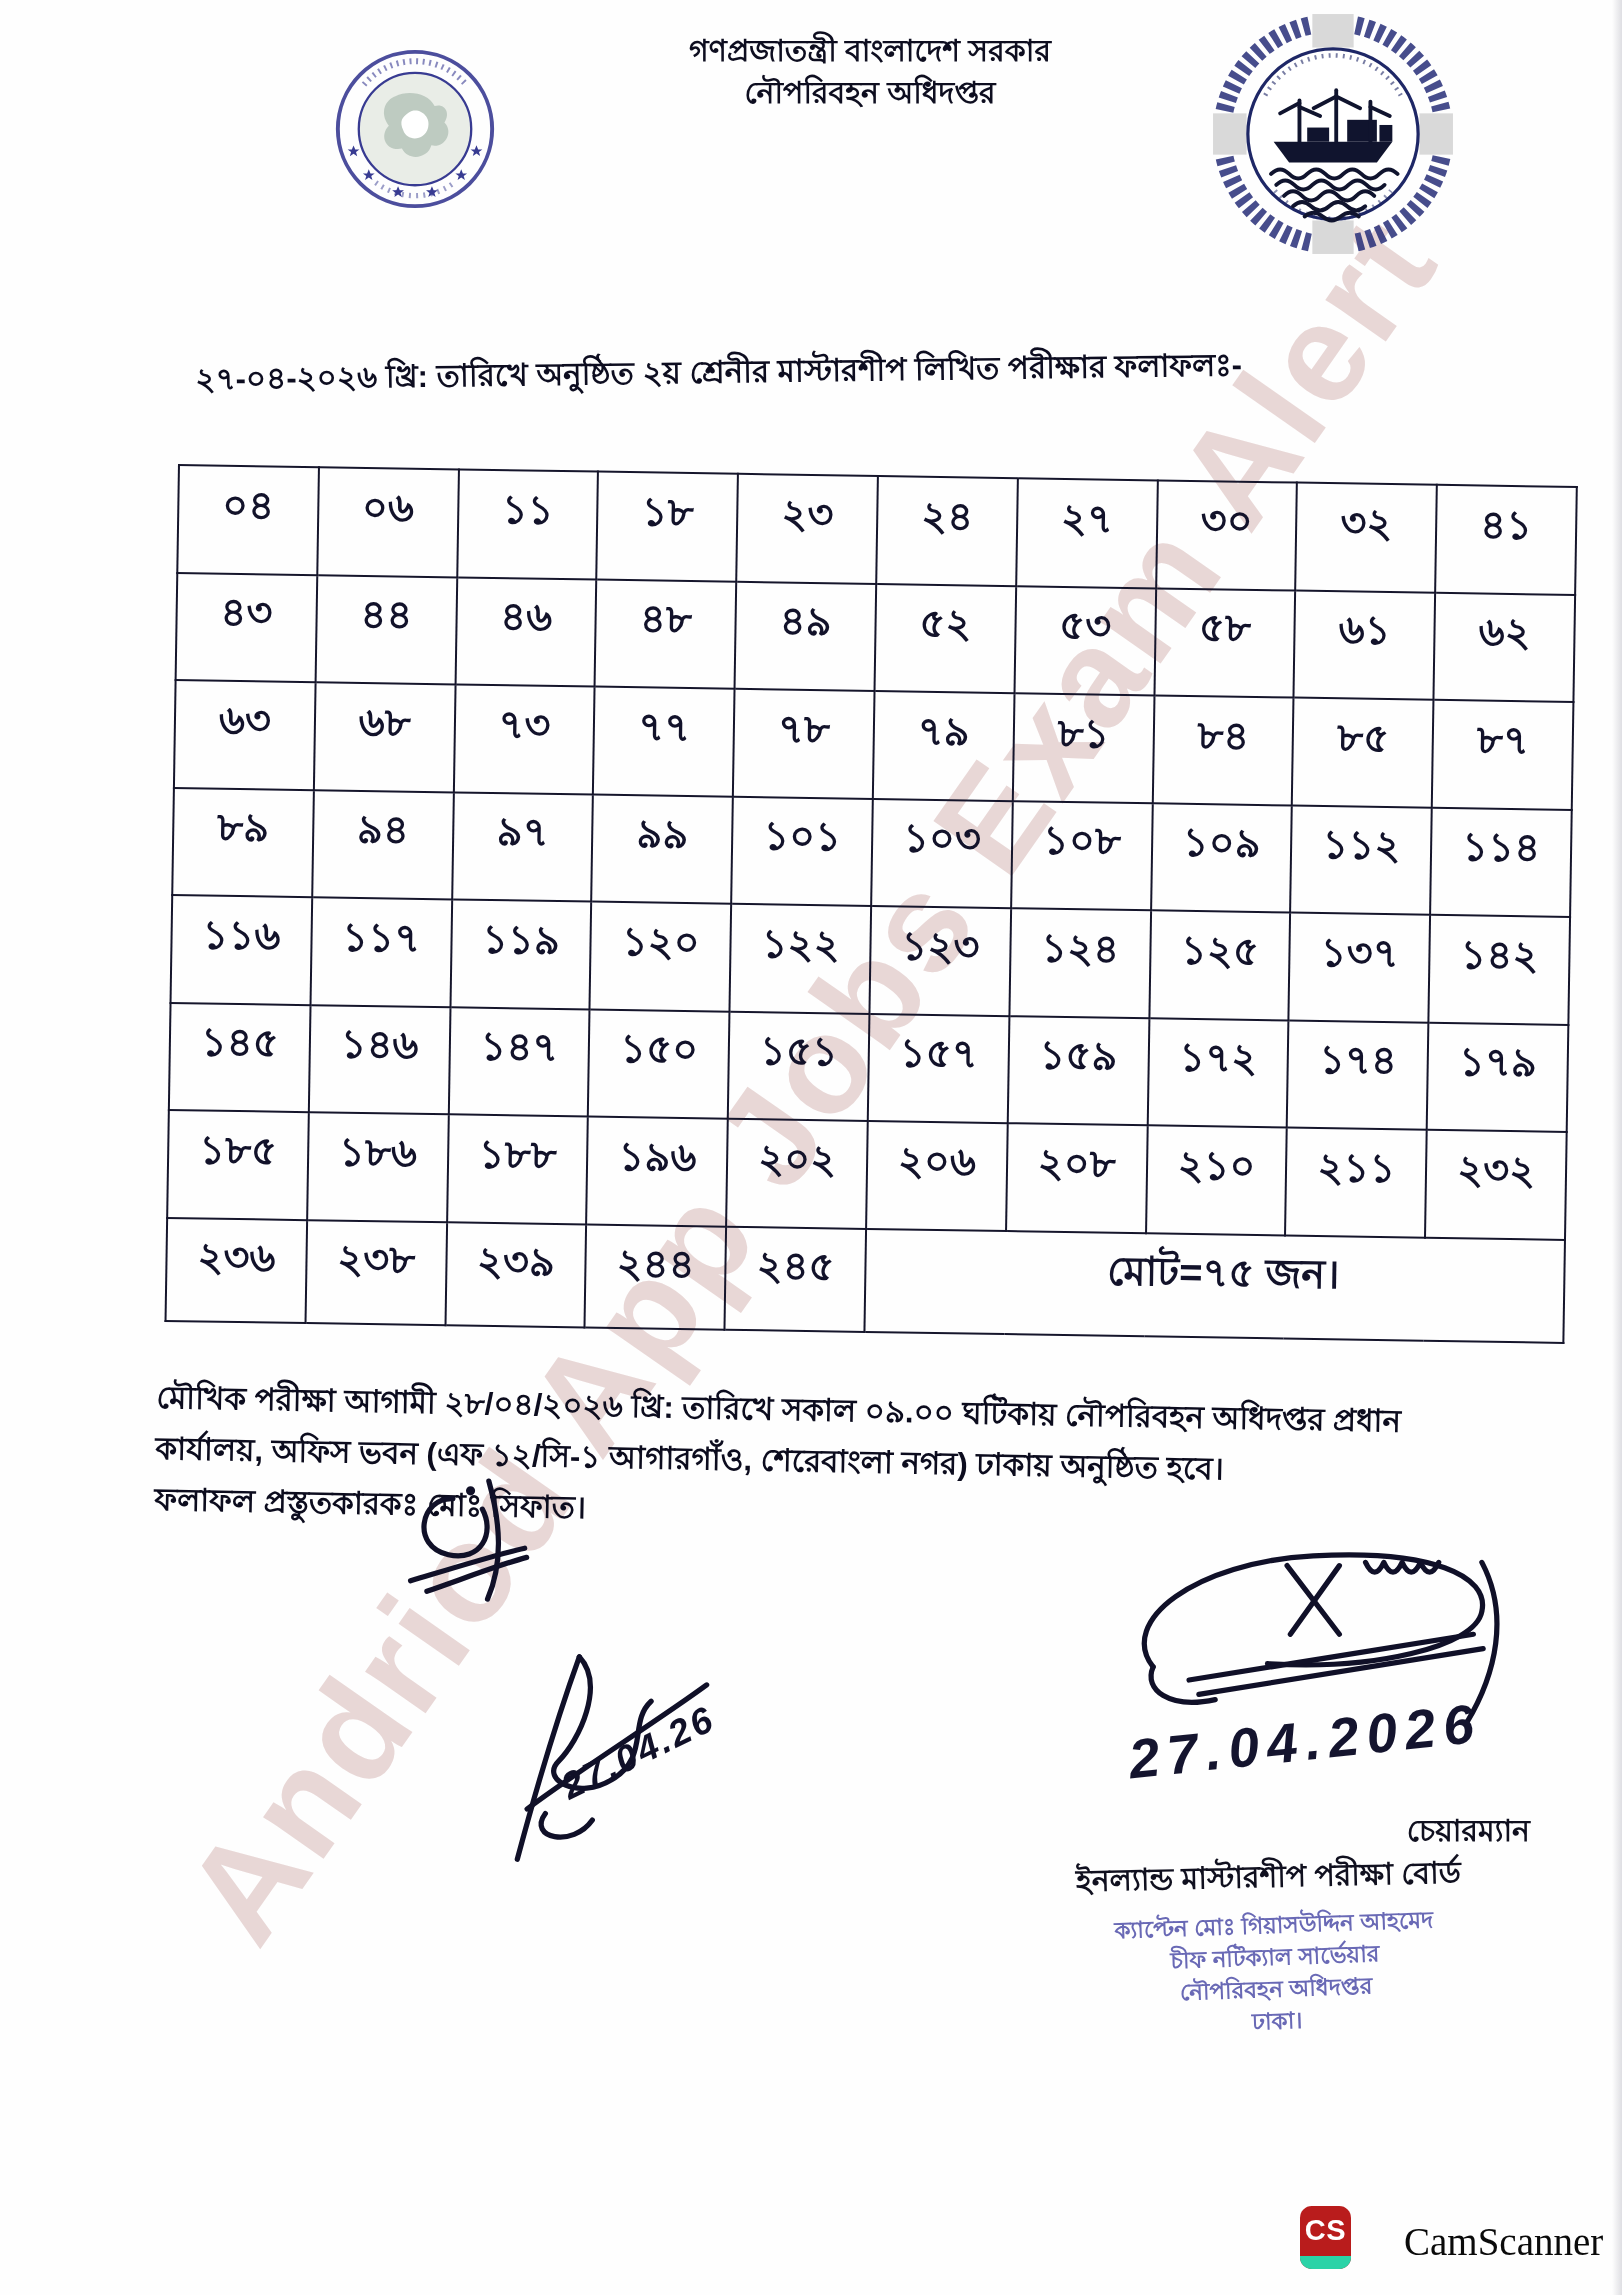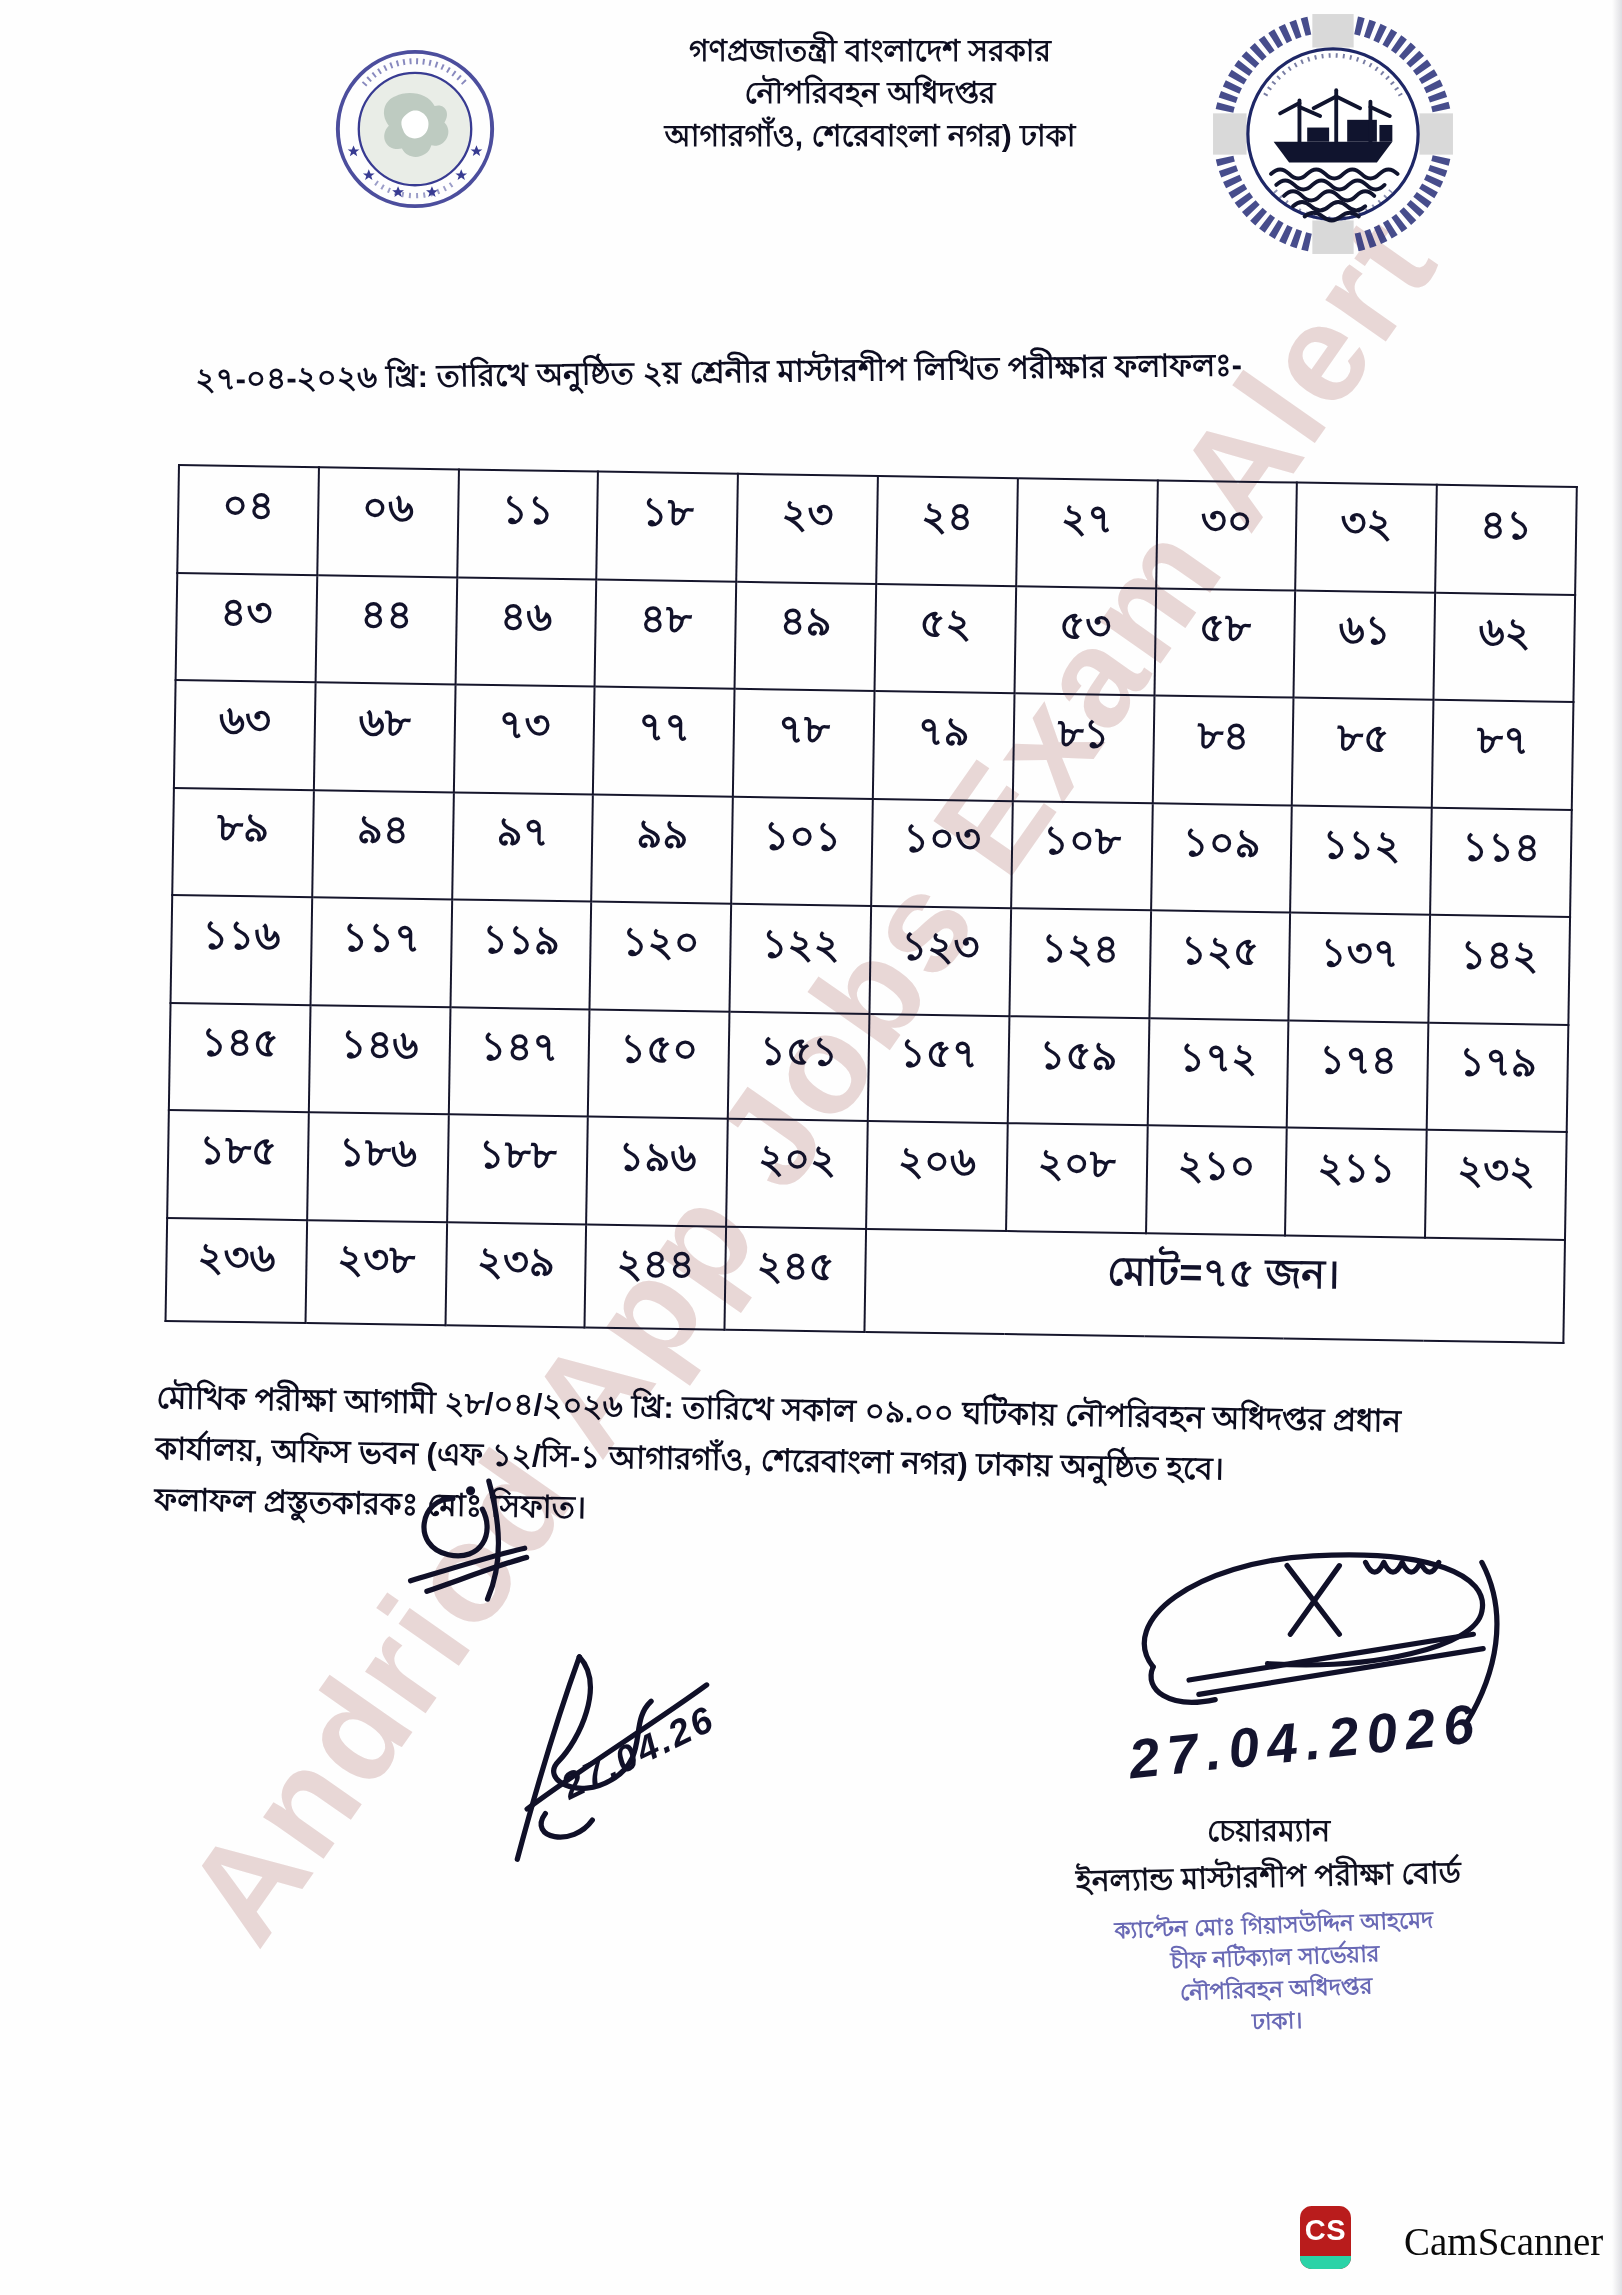--- a/index.html
+++ b/index.html
@@ -25,21 +25,21 @@
   table.results tr:last-child td{height:94px;}
   td.total-cell{text-align:left;padding:10.5px 0 0 17px;font-size:36px;}
   
   .notice{left:157px;top:1372px;width:1387px;font-size:31px;font-weight:700;line-height:51px;
           transform:rotate(1.1deg);transform-origin:left top;color:#0c0c1e;}
   
   .left-sig-date{left:556px;top:1732px;font-size:37px;font-style:italic;font-weight:700;
                  transform:rotate(-26deg);color:#101028;letter-spacing:2.6px;}
   .right-sig-date{left:1128px;top:1709px;font-size:55px;font-style:italic;font-weight:700;
                   transform:rotate(-6deg);color:#14142e;letter-spacing:7.9px;}
-  .chairman{left:1007px;top:1807px;width:523px;text-align:center;font-size:30px;font-weight:700;}
+  .chairman{left:1007px;top:1807px;width:523px;text-align:right;font-size:30px;font-weight:700;}
   .board{left:935px;top:1853px;width:667px;text-align:center;font-size:30px;font-weight:700;
          transform:rotate(-1.3deg);}
   .stamp{left:1017px;top:1909px;width:517px;text-align:center;font-size:23px;line-height:32px;
          color:#4949a6;opacity:.82;transform:rotate(-2deg);font-weight:700;}
   
   .cs-icon{left:1300px;top:2206px;width:51px;height:63px;border-radius:11.8px;overflow:hidden;}
   .cs-icon .cs-txt{position:absolute;left:0;top:0;width:100%;height:48px;line-height:48px;
                    text-align:center;color:#fff;font-size:29px;font-weight:800;letter-spacing:0.7px;}
   .cs-icon .strip{position:absolute;left:0;bottom:0;width:100%;height:13px;}
   .cs-name{left:1404px;top:2219px;font-size:39px;font-family:"Liberation Serif","DejaVu Serif",serif;
@@ -69,21 +69,20 @@
     <use href="#st" transform="translate(200.7,200.7)"></use>
     <use href="#st" transform="translate(155.9,226.6)"></use>
     <use href="#st" transform="translate(104.1,226.6)"></use>
     <use href="#st" transform="translate(59.3,200.7)"></use>
     <use href="#st" transform="translate(36,164.2)"></use>
   </svg>
 
   <div class="layer org-block">
     <div>গণপ্রজাতন্ত্রী বাংলাদেশ সরকার</div>
     <div>নৌপরিবহন অধিদপ্তর</div>
-    <div>আগারগাঁও, শেরেবাংলা  নগর) ঢাকা</div>
   </div>
 
   <svg class="layer" style="left:1204px;top:5.2px" width="258" height="258" viewBox="0 0 400 400">
     <rect x="168" y="14" width="64" height="52" fill="#d9d9d9"></rect>
     <rect x="168" y="334" width="64" height="52" fill="#d9d9d9"></rect>
     <rect x="14" y="168" width="52" height="64" fill="#d9d9d9"></rect>
     <rect x="334" y="168" width="52" height="64" fill="#d9d9d9"></rect>
     <path d="M235.8,31.7 A172,172 0 0 1 368.2,164.2" stroke="#272e78" stroke-width="28" stroke-dasharray="10 7" fill="none" opacity="0.85"></path>
     <path d="M368.2,235.8 A172,172 0 0 1 235.8,368.2" stroke="#272e78" stroke-width="28" stroke-dasharray="10 7" fill="none" opacity="0.85"></path>
     <path d="M164.2,368.2 A172,172 0 0 1 31.8,235.8" stroke="#272e78" stroke-width="28" stroke-dasharray="10 7" fill="none" opacity="0.85"></path>

